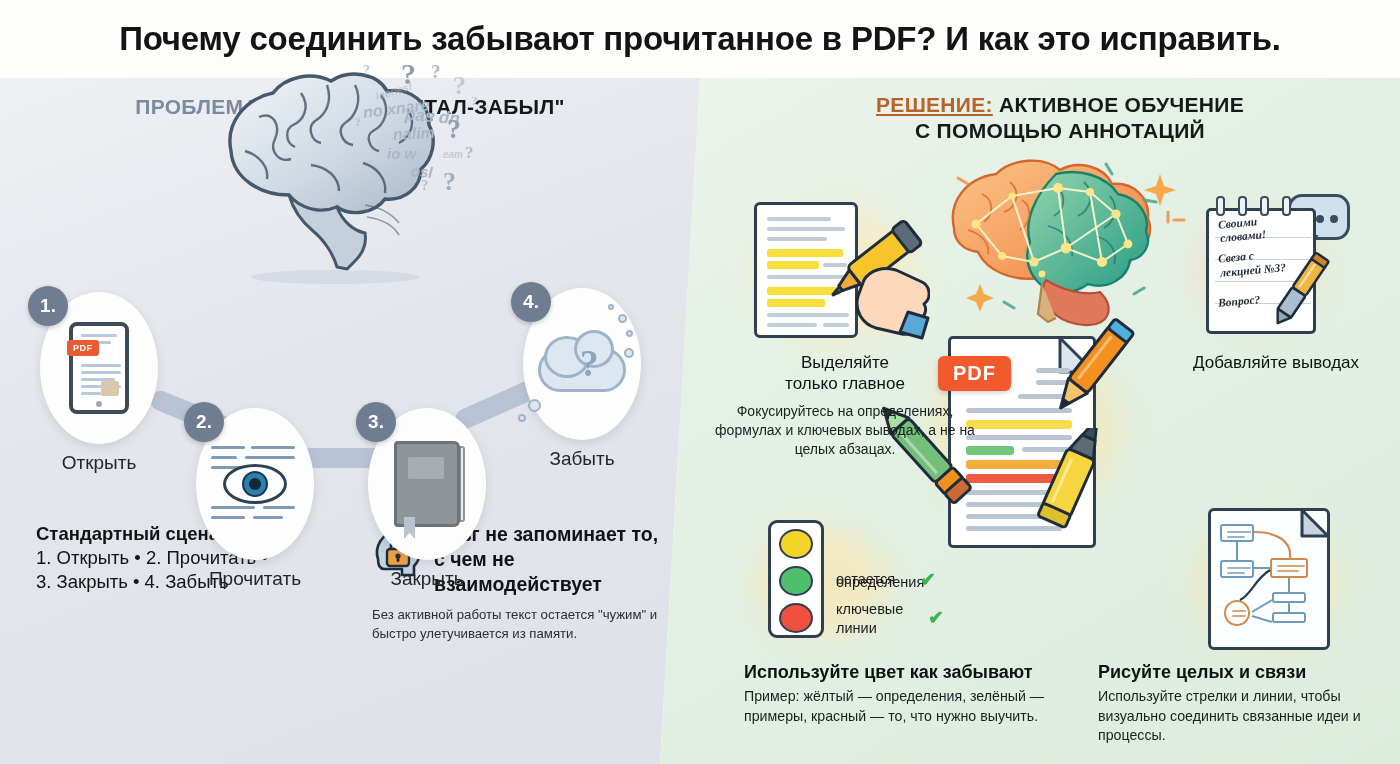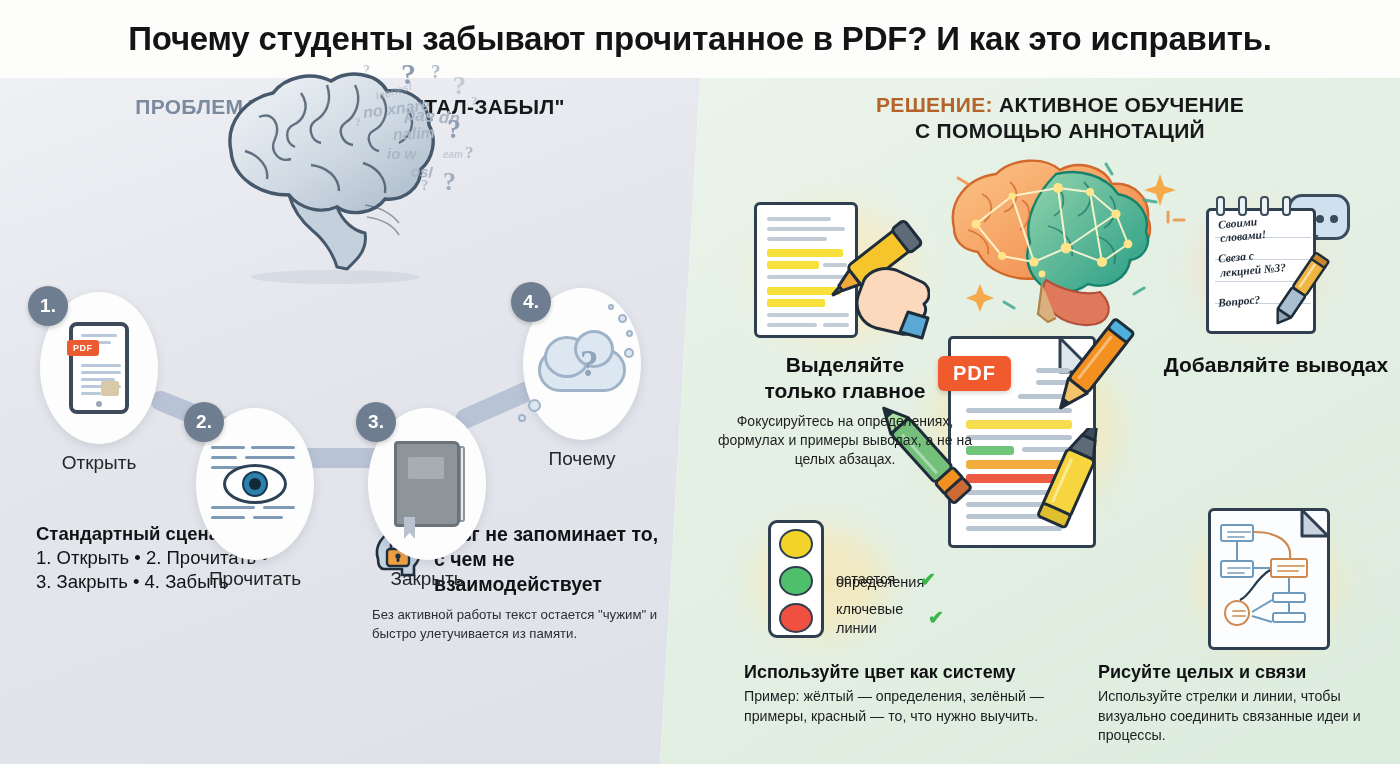--- a/index.html
+++ b/index.html
@@ -36,21 +36,21 @@
   }
 
   
   .panel-head{
     position:absolute; text-align:center; line-height:1.25;
     font-weight:bold; font-size:21px; letter-spacing:0.3px;
   }
   #left-head{ left:60px; top:16px; width:580px; }
   #right-head{ left:770px; top:14px; width:580px; }
   .hl-blue{ color:#7b8a9e; }
-  .hl-orange{ color:#b5632a; }
+  .hl-orange{ color:#b5632a;text-decoration:underline; }
   .hd-dark{ color:#17181a; }
 
   
   #left-brain-wrap{ position:absolute; left:215px; top:55px; width:330px; height:230px; }
   .qmark{ position:absolute; font-weight:bold; color:#8f9fb3; font-family:"Liberation Serif",serif;}
   .blurword{ position:absolute; color:#aab6c6; font-style:italic; font-weight:bold;}
 
   
   .connector{ position:absolute; background:#b9c3d6; border-radius:14px; z-index:1; }
   .step{ position:absolute; z-index:3; }
@@ -176,33 +176,33 @@
             border-radius:6px; }
   .fbox{ position:absolute; border:2px solid #6e9bbd; border-radius:3px; background:#fff; }
   .fbox.or{ border-color:#cf8a52; }
   .fln{ position:absolute; background:#6e9bbd; }
   .fbar{ position:absolute; height:2px; background:#9ab6cd; border-radius:1px; }
   .fbar.or{ background:#d9a676; }
 
   
   #r-txt-tl{ position:absolute; left:712px; top:352px; width:266px; text-align:center; }
   #r-txt-tr{ position:absolute; left:1152px; top:352px; width:248px; text-align:center; }
-  .r-head{ font-size:21px; font-weight:bold; color:#101113; line-height:1.25; }
+  .r-head{ font-size:17px; font-weight:normal; color:#101113; line-height:1.25; }
   .r-body{ font-size:14px; color:#1c1e20; line-height:1.38; margin-top:7px; }
 
   #r-txt-bl{ position:absolute; left:744px; top:662px; width:340px; }
   #r-txt-br{ position:absolute; left:1098px; top:662px; width:300px; }
   .rb-head{ font-size:18px; font-weight:bold; color:#101113; }
   .rb-body{ font-size:14.2px; color:#1c1e20; line-height:1.38; margin-top:4px; }
 </style>
 </head>
 <body>
 
 <div id="title-bar">
-  <div id="title-text">Почему студенты забывают прочитанное в PDF? И как это исправить.</div>
+  <div id="title-text">Почему соединить забывают прочитанное в PDF? И как это исправить.</div>
 </div>
 
 <div id="panels">
 
   <div id="left-panel"></div>
 
   <div id="right-panel"></div>
 </div>
 
 <div id="left-head" class="panel-head" style="top:94px;">
@@ -338,21 +338,21 @@
       <div class="cloud-b2"></div>
       <div class="cloud-q">?</div>
       <div class="cbub" style="left:-4px;bottom:-12px;width:13px;height:13px;"></div>
       <div class="cbub" style="left:-14px;bottom:-22px;width:8px;height:8px;"></div>
       <div class="cbub" style="left:86px;top:-14px;width:9px;height:9px;"></div>
       <div class="cbub" style="left:94px;top:2px;width:7px;height:7px;"></div>
       <div class="cbub" style="left:92px;top:20px;width:10px;height:10px;"></div>
       <div class="cbub" style="left:76px;top:-24px;width:6px;height:6px;"></div>
     </div>
   </div>
-  <div class="step-label" style="top:160px;">Почему</div>
+  <div class="step-label" style="top:160px;">Забыть</div>
 </div>
 
 <div id="left-txt-a">
   <div class="blk-title">Стандартный сценарий:</div>
   <div class="blk-steps">1. Открыть • 2. Прочитать •</div>
   <div class="blk-steps">3. Закрыть • 4. Забыть</div>
 </div>
 
 <div id="left-txt-b">
   <div style="position:relative; padding-left:62px; min-height:58px;">
@@ -557,21 +557,21 @@
       <path d="M40,26 L46,8 L60,8 L66,26 Z" fill="#5d6b78" stroke="#1f2d3a" stroke-width="3" stroke-linejoin="round"></path>
       <path d="M46,8 L50,-4 L56,-4 L60,8 Z" fill="#3b4c5c" stroke="#1f2d3a" stroke-width="2.6" stroke-linejoin="round"></path>
       <line x1="46" y1="34" x2="46" y2="82" stroke="#fff" stroke-width="3" opacity=".45"></line>
     </g>
   </svg>
 </div>
 
 <div id="r-txt-tl">
   <div class="r-head">Выделяйте</div>
   <div class="r-head">только главное</div>
-  <div class="r-body">Фокусируйтесь на определениях, формулах и примеры выводах, а не на целых абзацах.</div>
+  <div class="r-body">Фокусируйтесь на определениях, формулах и ключевых выводах, а не на целых абзацах.</div>
 </div>
 
 <div id="r-txt-tr">
   <div class="r-head">Добавляйте выводах</div>
 </div>
 
 <div class="glow" style="left:756px; top:528px; width:130px; height:110px; background:#fbe7b0; opacity:.65;"></div>
 <div id="traffic">
   <div class="tl" style="top:6px;  background:#f2d429;"></div>
   <div class="tl" style="top:43px; background:#4fbf6b;"></div>
@@ -614,19 +614,19 @@
   <div class="fln" style="left:80px; top:95px; width:2px; height:9px;"></div>
   <svg style="position:absolute; left:0; top:0;" width="122" height="142" viewBox="0 0 122 142">
     <path d="M46,24 C70,24 84,34 82,50" fill="none" stroke="#cf8a52" stroke-width="2.2"></path>
     <path d="M62,62 C46,72 44,86 32,92" fill="none" stroke="#233a4d" stroke-width="2.2"></path>
     <path d="M44,104 L64,92" fill="none" stroke="#6e9bbd" stroke-width="2"></path>
     <path d="M44,108 L64,114" fill="none" stroke="#6e9bbd" stroke-width="2"></path>
   </svg>
 </div>
 
 <div id="r-txt-bl">
-  <div class="rb-head">Используйте цвет как систему</div>
+  <div class="rb-head">Используйте цвет как забывают</div>
   <div class="rb-body">Пример: жёлтый — определения, зелёный — примеры, красный — то, что нужно выучить.</div>
 </div>
 <div id="r-txt-br">
   <div class="rb-head">Рисуйте целых и связи</div>
   <div class="rb-body">Используйте стрелки и линии, чтобы визуально соединить связанные идеи и процессы.</div>
 </div>
 
 </body></html>

